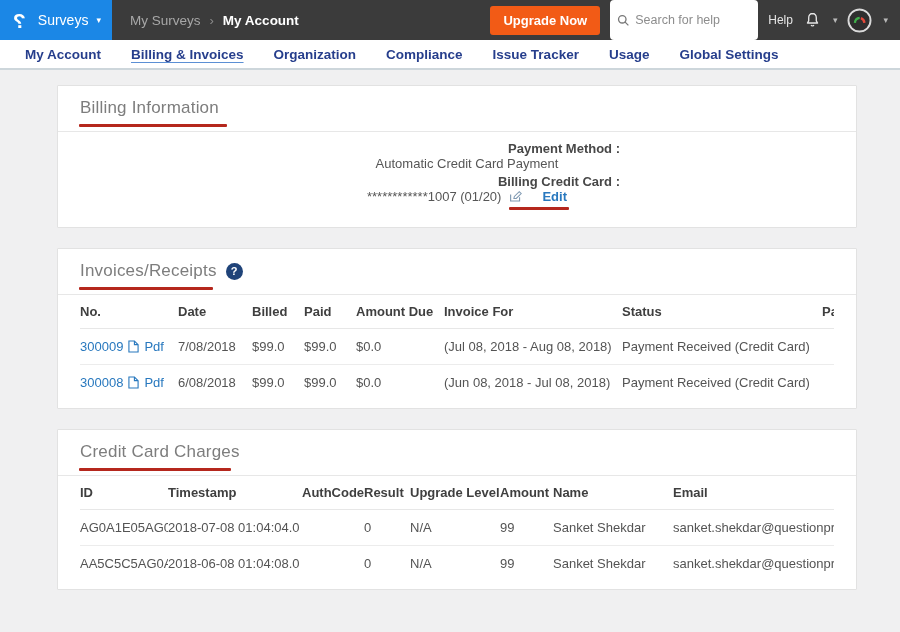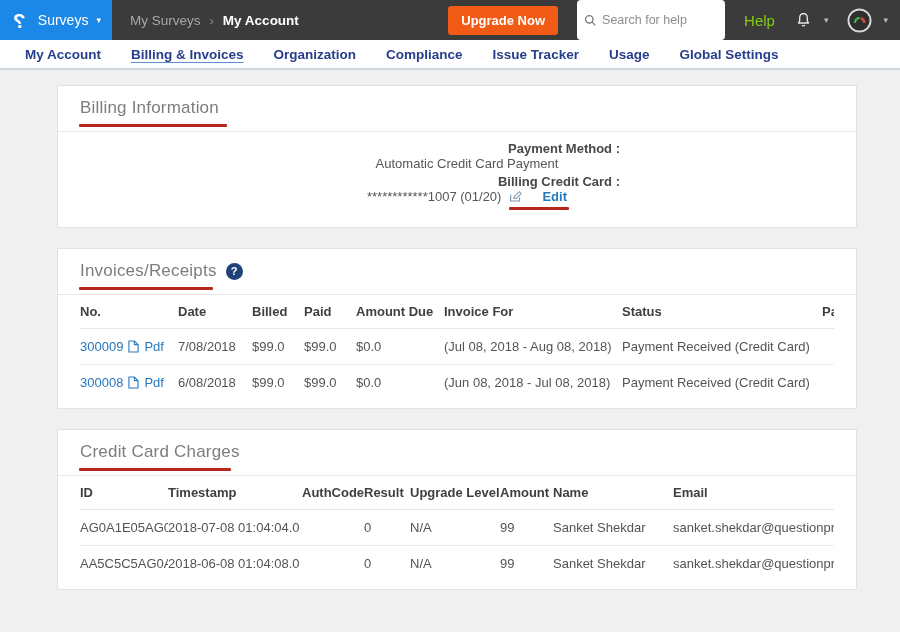--- a/index.html
+++ b/index.html
@@ -10,26 +10,26 @@
   .topbar { height:40px; background:#3b3b3b; display:flex; align-items:center; }
   .logo-box { width:112px; height:40px; background:#1b87e6; display:flex; align-items:center; padding:0 10px 0 13px; cursor:pointer; flex-shrink:0; }
   .logo-glyph { color:#fff; font-weight:800; font-size:21px; transform:scaleX(-1); display:inline-block; line-height:1; }
   .product-label { color:#fff; font-size:14px; margin-left:12px; }
   .caret { color:#fff; font-size:9px; margin-left:8px; line-height:1; }
   .caret.dim { color:#b9b9b9; }
   .breadcrumb { display:flex; align-items:flex-start; margin-left:18px; font-size:13.5px; }
   .crumb-parent { color:#a7a7a7; }
   .crumb-sep { color:#8a8a8a; margin:0 9px; font-size:13px; }
   .crumb-current { color:#ffffff; font-weight:600; }
-  .topbar-right { margin-left:auto; display:flex; align-items:center; gap:19px; padding-right:12px; }
+  .topbar-right { margin-left:auto; display:flex; align-items:center; gap:10px; padding-right:12px; }
   .upgrade-btn { background:#f25b16; color:#fff; border:none; font-family:inherit; font-weight:700; font-size:13px; padding:7px 13px; border-radius:3px; cursor:pointer; }
   .search-box { background:#fff; border-radius:4px; height:40px; width:148px; display:flex; align-items:center; padding:0 7px; gap:5px; }
   .search-box input { border:none; outline:none; flex:1; min-width:0; font-family:inherit; font-size:12.5px; color:#555; }
   .search-box input::placeholder { color:#8d8d8d; }
-  .help-label { color:#84cc16; font-size:15px; cursor:pointer; }
+  .help-label { color:#e5e5e5; font-size:12px; cursor:pointer; }
   .icon-wrap { display:flex; align-items:center; gap:3px; cursor:pointer; }
   .avatar { width:25px; height:25px; border-radius:50%; }
 
   
   .tabbar { height:30px; background:#fff; border-bottom:2px solid #cdd6db; display:flex; align-items:center; padding-left:10px; }
   .tab { padding:0 15px; font-size:13.5px; font-weight:600; color:#263e8c; cursor:pointer; white-space:nowrap; }
   .tab.active span { text-decoration:underline; text-underline-offset:3px; text-decoration-color:#5b8fd4; }
 
   
   .content { padding:15px 0 0 57px; }

